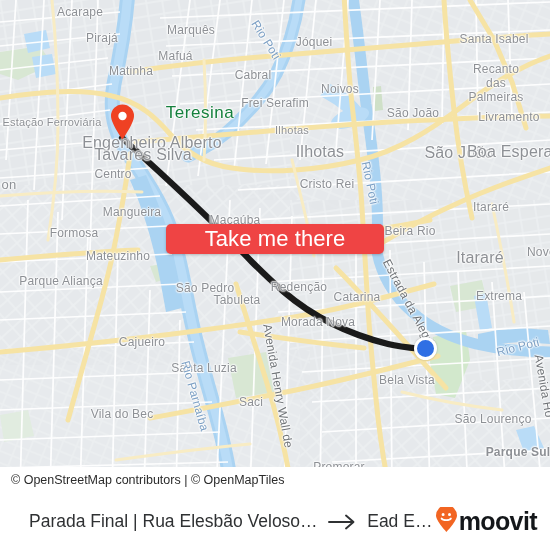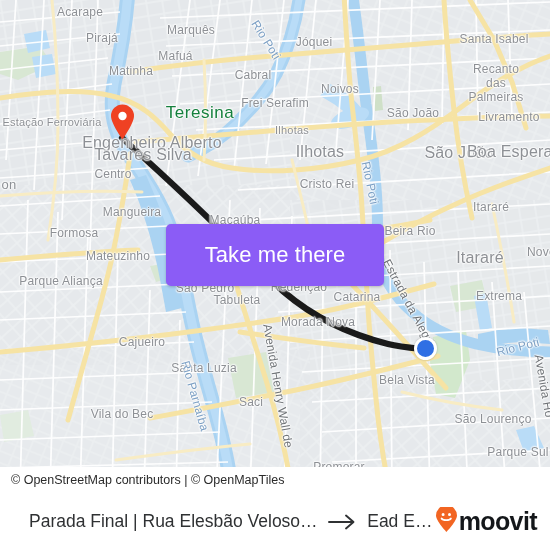--- a/index.html
+++ b/index.html
@@ -56,22 +56,22 @@
     border-radius: 50%;
     background: #2f6fe4;
     border: 3px solid #ffffff;
     box-shadow: 0 0 2px rgba(0,0,0,.25);
   }
 
   
   #cta {
     position: absolute;
     left: 166px; top: 224px;
-    width: 218px; height: 62px;
-    background: #8b5cf6;
+    width: 218px; height: 30px;
+    background: #ef4444;
     border-radius: 5px;
     border: none;
     color: #ffffff;
     font-size: 22px;
     font-family: "Liberation Sans", sans-serif;
     letter-spacing: .1px;
     cursor: pointer;
     box-shadow: 0 1px 3px rgba(0,0,0,.22);
     display: flex; align-items: center; justify-content: center;
   }
@@ -304,21 +304,21 @@
         <div class="lbl sz-12" style="left: 499px; top: 296px;">Extrema</div>
         <div class="lbl sz-12" style="left: 237px; top: 300px;">Tabuleta</div>
         <div class="lbl sz-12" style="left: 318px; top: 322px;">Morada Nova</div>
         <div class="lbl sz-12" style="left: 142px; top: 342px;">Cajueiro</div>
         <div class="lbl sz-12 water" style="left: 518px; top: 347px; transform: translate(-50%, -50%) rotate(-14deg);">Rio Poti</div>
         <div class="lbl sz-12" style="left: 204px; top: 368px;">Santa Luzia</div>
         <div class="lbl sz-12" style="left: 251px; top: 402px;">Saci</div>
         <div class="lbl sz-12" style="left: 407px; top: 380px;">Bela Vista</div>
         <div class="lbl sz-12" style="left: 99px; top: 414px; padding-left: 46px;">Vila do Bec</div>
         <div class="lbl sz-12" style="left: 493px; top: 419px;">São Lourenço</div>
-        <div class="lbl sz-12" style="left: 518px; top: 452px;">Parque Sul</div>
+        <div class="lbl sz-12" style="left: 518px; top: 452px; font-weight: bold;">Parque Sul</div>
         <div class="lbl sz-12" style="left: 339px; top: 467px;">Promorar</div>
         <div class="lbl sz-12 water" style="left: 266px; top: 40px; transform: translate(-50%, -50%) rotate(58deg);">Rio Poti</div>
         <div class="lbl sz-12 water" style="left: 370px; top: 183px; transform: translate(-50%, -50%) rotate(78deg);">Rio Poti</div>
         <div class="lbl sz-12 water" style="left: 195px; top: 396px; transform: translate(-50%, -50%) rotate(74deg);">Rio Parnaíba</div>
         <div class="lbl sz-12 road" style="left: 410px; top: 305px; transform: translate(-50%, -50%) rotate(62deg);">Estrada da Alegria</div>
         <div class="lbl sz-12 road" style="left: 278px; top: 386px; transform: translate(-50%, -50%) rotate(80deg);">Avenida Henry Wall de</div>
         <div class="lbl sz-12 road" style="left: 544px; top: 386px; transform: translate(-50%, -50%) rotate(80deg);">Avenida Ho</div>
       </div>
 
     <div id="origin-pin">

